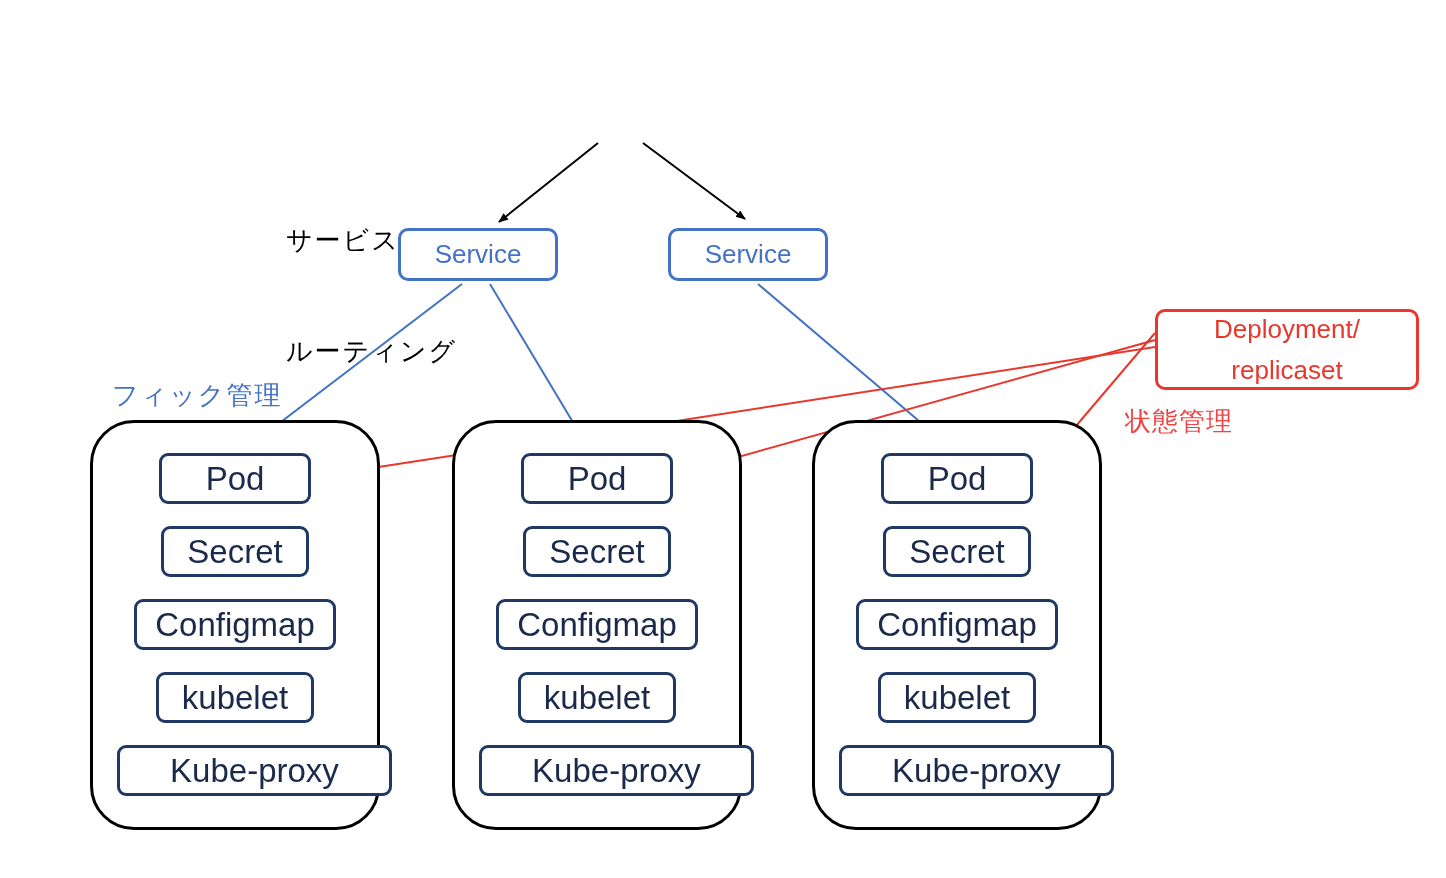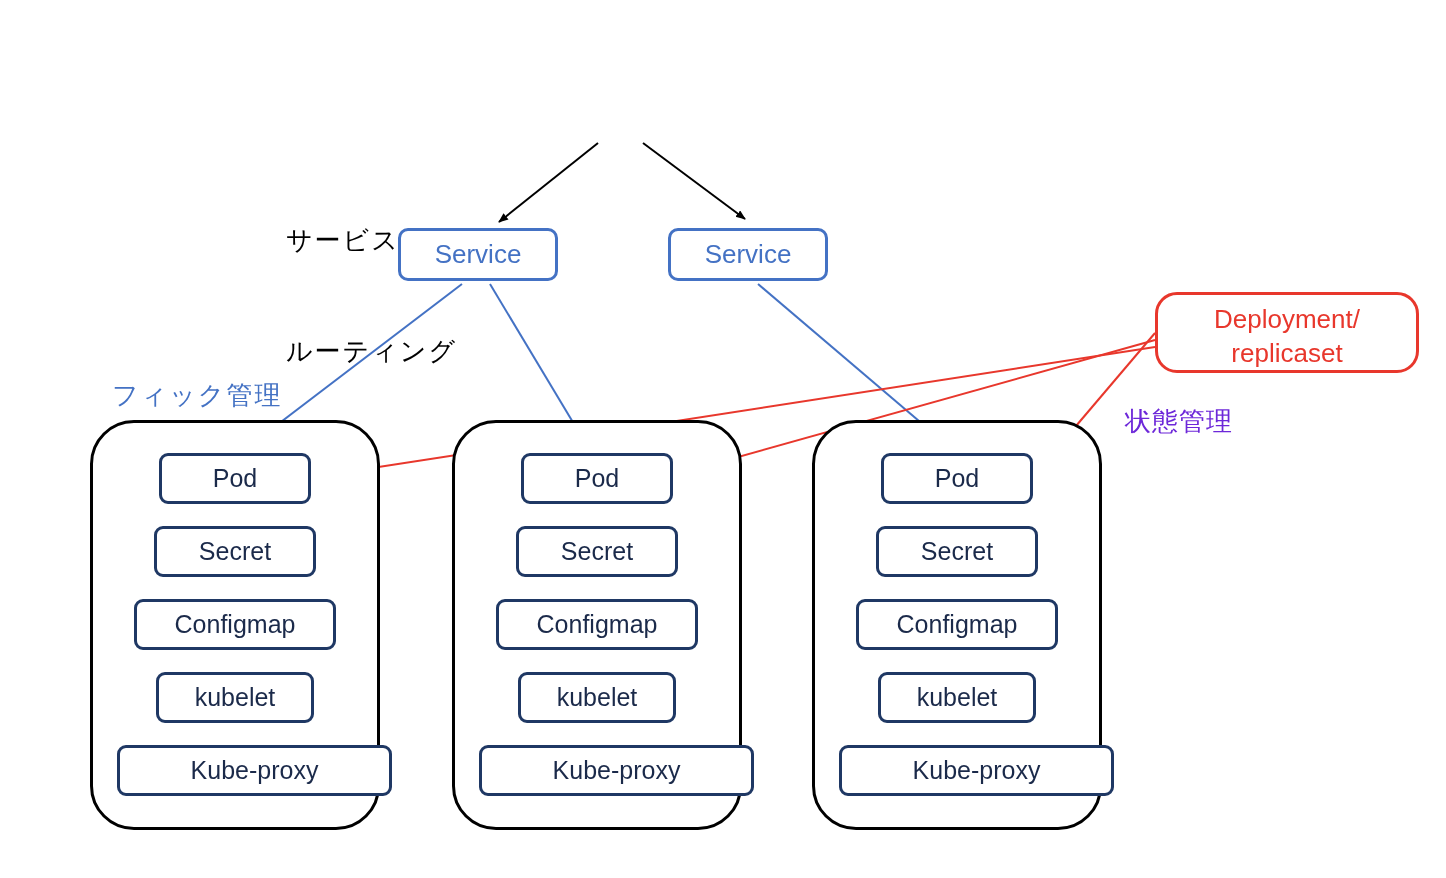--- a/index.html
+++ b/index.html
@@ -43,41 +43,42 @@
     align-items: center;
     justify-content: center;
     color: #4472c4;
     font-size: 26px;
     background: #ffffff;
   }
   .red-box {
     position: absolute;
     box-sizing: border-box;
     border: 3px solid #e8372c;
-    border-radius: 22px;
+    border-radius: 10px;
     display: flex;
     flex-direction: column;
     align-items: center;
-    justify-content: flex-end;
+    justify-content: space-between;
     color: #e8372c;
     font-size: 26px;
     line-height: 34px;
     background: #ffffff;
     text-align: center;
+    margin-top: 17px;
   }
   .note {
     position: absolute;
     font-size: 26px;
     line-height: 37px;
     letter-spacing: 2px;
     white-space: pre;
   }
   .note-black { color: #000000; }
   .note-blue  { color: #4472c4; }
-  .note-red   { color: #6d28d9; letter-spacing: 1px; }
+  .note-red   { color: #ef4444; letter-spacing: 1px; }
 
   .node-group {
     position: absolute;
     box-sizing: border-box;
     top: 420px;
     width: 290px;
     height: 410px;
     border: 3.5px solid #000000;
     border-radius: 44px;
     background: #ffffff;
@@ -89,25 +90,25 @@
   }
   .inner-box {
     box-sizing: border-box;
     height: 51px;
     border: 3px solid #1f3864;
     border-radius: 9px;
     display: flex;
     align-items: center;
     justify-content: center;
     color: #1b2a4a;
-    font-size: 25px;
+    font-size: 33px;
     background: #ffffff;
   }
   .b-pod     { width: 152px; }
-  .b-secret  { width: 162px; }
+  .b-secret  { width: 148px; }
   .b-cfg     { width: 202px; }
   .b-kubelet { width: 158px; }
   .b-proxy   { width: 275px; margin-left: 39px; }
 </style>
 </head>
 <body>
 
 <div id="canvas">
 
   <svg id="connectors" viewBox="0 0 1446 878" xmlns="http://www.w3.org/2000/svg">

